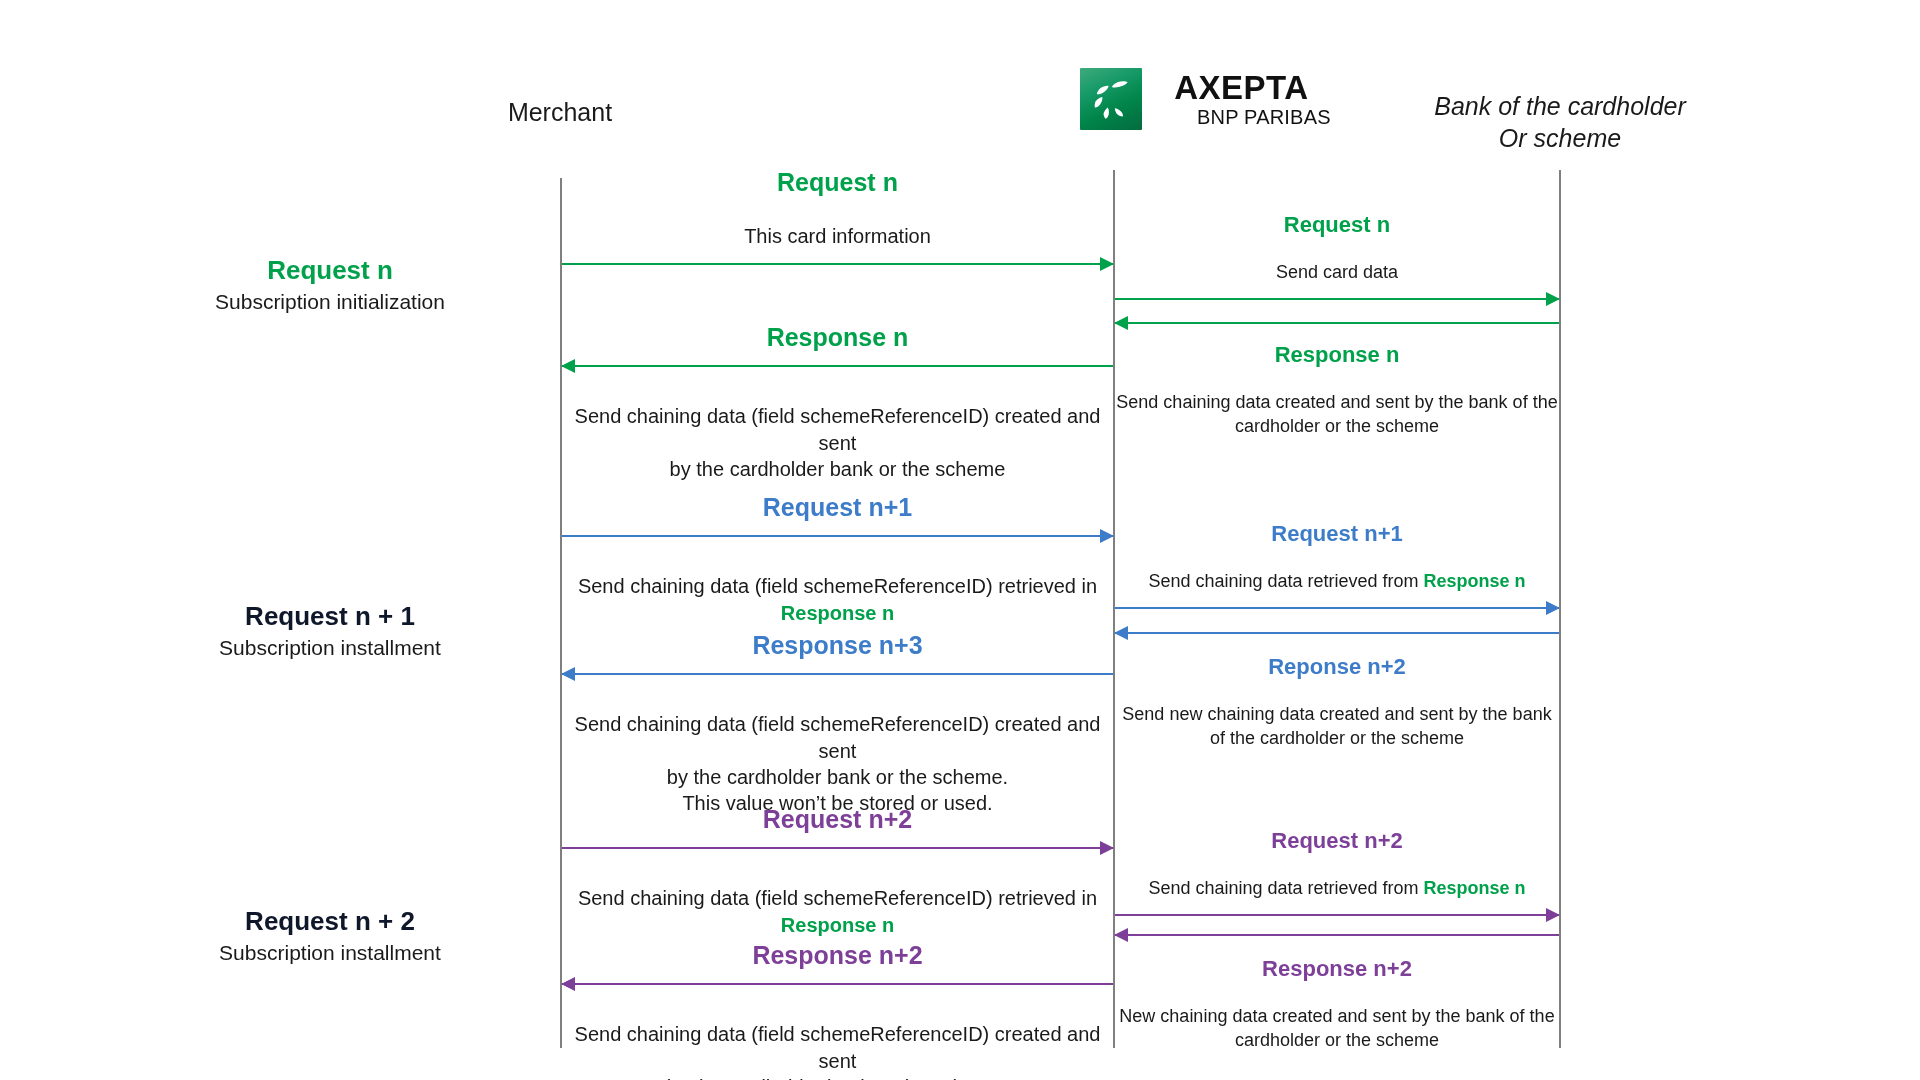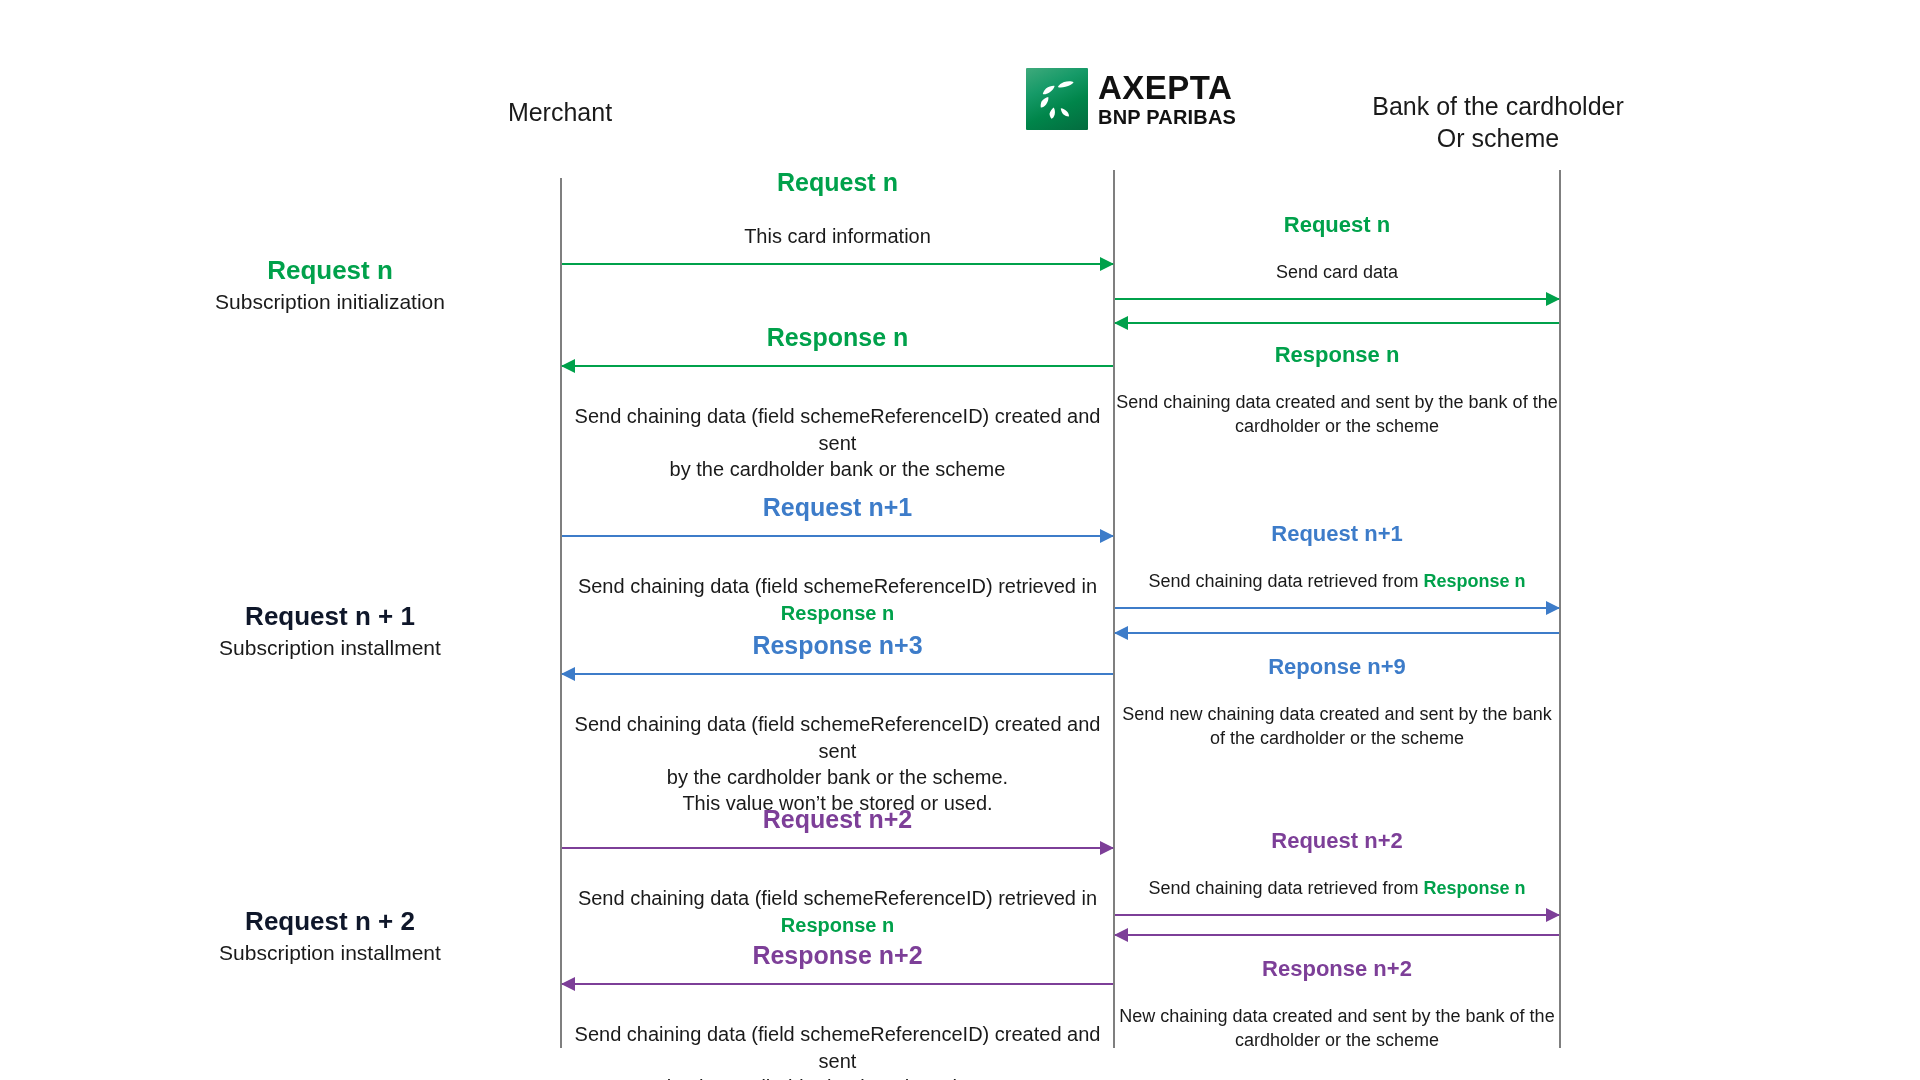--- a/index.html
+++ b/index.html
@@ -31,21 +31,21 @@
     background:linear-gradient(155deg,#3faa7c 0%,#169a68 32%,#00854a 62%,#046b3f 100%);
     position:relative;border-radius:1px;
     flex:none;
   }
   .logo-mark svg{position:absolute;inset:0;}
   .logo-text{display:flex;flex-direction:column;line-height:1;}
   .logo-axepta{
     font-size:33px;font-weight:bold;letter-spacing:.5px;color:#111;
   }
   .logo-bnp{
-    font-size:20px;font-weight:bold;letter-spacing:.2px;color:#111;margin-top:3px;
+    font-size:20px;font-weight:normal;letter-spacing:.2px;color:#111;margin-top:3px;margin-left:45px;
   }
 
   
   .lifeline{
     position:absolute;width:2px;background:#7f7f7f;
   }
 
   
   .section-label{
     position:absolute;text-align:center;width:330px;
@@ -85,39 +85,39 @@
 
   .gap-sm{height:7px;}
 </style>
 </head>
 <body>
 
 <div id="stage">
 
   <div class="col-head" style="left:390px;top:96px;width:340px;">Merchant</div>
 
-  <div class="logo-wrap" style="left:1026px;top:68px;">
+  <div class="logo-wrap" style="left:1080px;top:68px;text-align:center;">
     <span class="logo-mark">
       <svg viewBox="0 0 62 62" width="62" height="62" aria-hidden="true">
         <g fill="#ffffff">
           <path d="M38 14c3.6-1.1 7.4-1.3 9.6.2-1.4 1.9-4.6 3.6-8.1 4.6-3.2.9-6.2 1-7.7.1 1.2-2 3.5-3.9 6.2-4.9z"></path>
           <path d="M20 20.5c2.7-1.8 6-2.9 8.6-2.6-.5 2.3-2.5 4.8-5.2 6.5-2.5 1.6-5.1 2.2-6.6 1.5.5-2 1.7-4 3.2-5.4z"></path>
           <path d="M15.5 33.5c1.9-2.3 4.5-4 6.8-4.4.4 2.2-.4 5.1-2.2 7.4-1.7 2.1-3.8 3.2-5.3 2.9-.4-2.1.1-4.3.7-5.9z"></path>
           <path d="M23.5 45.8c.7-2.7 2.3-5.2 4.2-6.4 1.2 1.7 1.6 4.5 1 7-.6 2.3-1.9 4-3.3 4.3-1.1-1.4-1.8-3.2-1.9-4.9z"></path>
           <path d="M37.5 46.6c-1.6-1.9-2.7-4.4-2.7-6.4 2 .1 4.5 1.4 6.2 3.4 1.6 1.8 2.3 3.8 1.8 5-1.8.1-3.7-.8-5.3-2z"></path>
         </g>
       </svg>
     </span>
     <span class="logo-text">
       <span class="logo-axepta">AXEPTA</span>
       <span class="logo-bnp">BNP PARIBAS</span>
     </span>
   </div>
 
-  <div class="col-head" style="left:1328px;top:90px;width:340px;">Bank of the cardholder
+  <div class="col-head" style="left:1390px;top:90px;width:340px;font-style:italic;">Bank of the cardholder
 Or scheme</div>
 
   <div class="lifeline" style="left:560px;top:178px;height:870px;"></div>
   <div class="lifeline" style="left:1113px;top:170px;height:878px;"></div>
   <div class="lifeline" style="left:1559px;top:170px;height:878px;"></div>
 
   <div class="section-label" style="left:165px;top:256px;">
     <div class="sl-title" style="color:#00a14b;">Request n</div>
     <div class="sl-sub">Subscription initialization</div>
   </div>
@@ -245,21 +245,21 @@
       <div class="shaft" style="background:#3d7cc9;"></div>
       <div class="head" style="border-left-color:#3d7cc9;"></div>
     </div>
   </div>
 
   <div class="msg right" style="left:1115px;top:626px;width:444px;">
     <div class="arrow to-left">
       <div class="shaft" style="background:#3d7cc9;"></div>
       <div class="head" style="border-right-color:#3d7cc9;"></div>
     </div>
-    <div class="m-title" style="color:#3d7cc9;margin-top:14px;">Reponse n+9</div>
+    <div class="m-title" style="color:#3d7cc9;margin-top:14px;">Reponse n+2</div>
     <div class="m-sub">
       <span>Send new chaining data created and sent by the bank
 of the cardholder or the scheme</span>
     </div>
   </div>
 
   <div class="msg right" style="left:1115px;top:828px;width:444px;">
     <div class="m-title" style="color:#7d3f98;">Request n+2</div>
     <div class="m-sub">
       <span>Send chaining data retrieved from </span><span class="ref">Response n</span>

